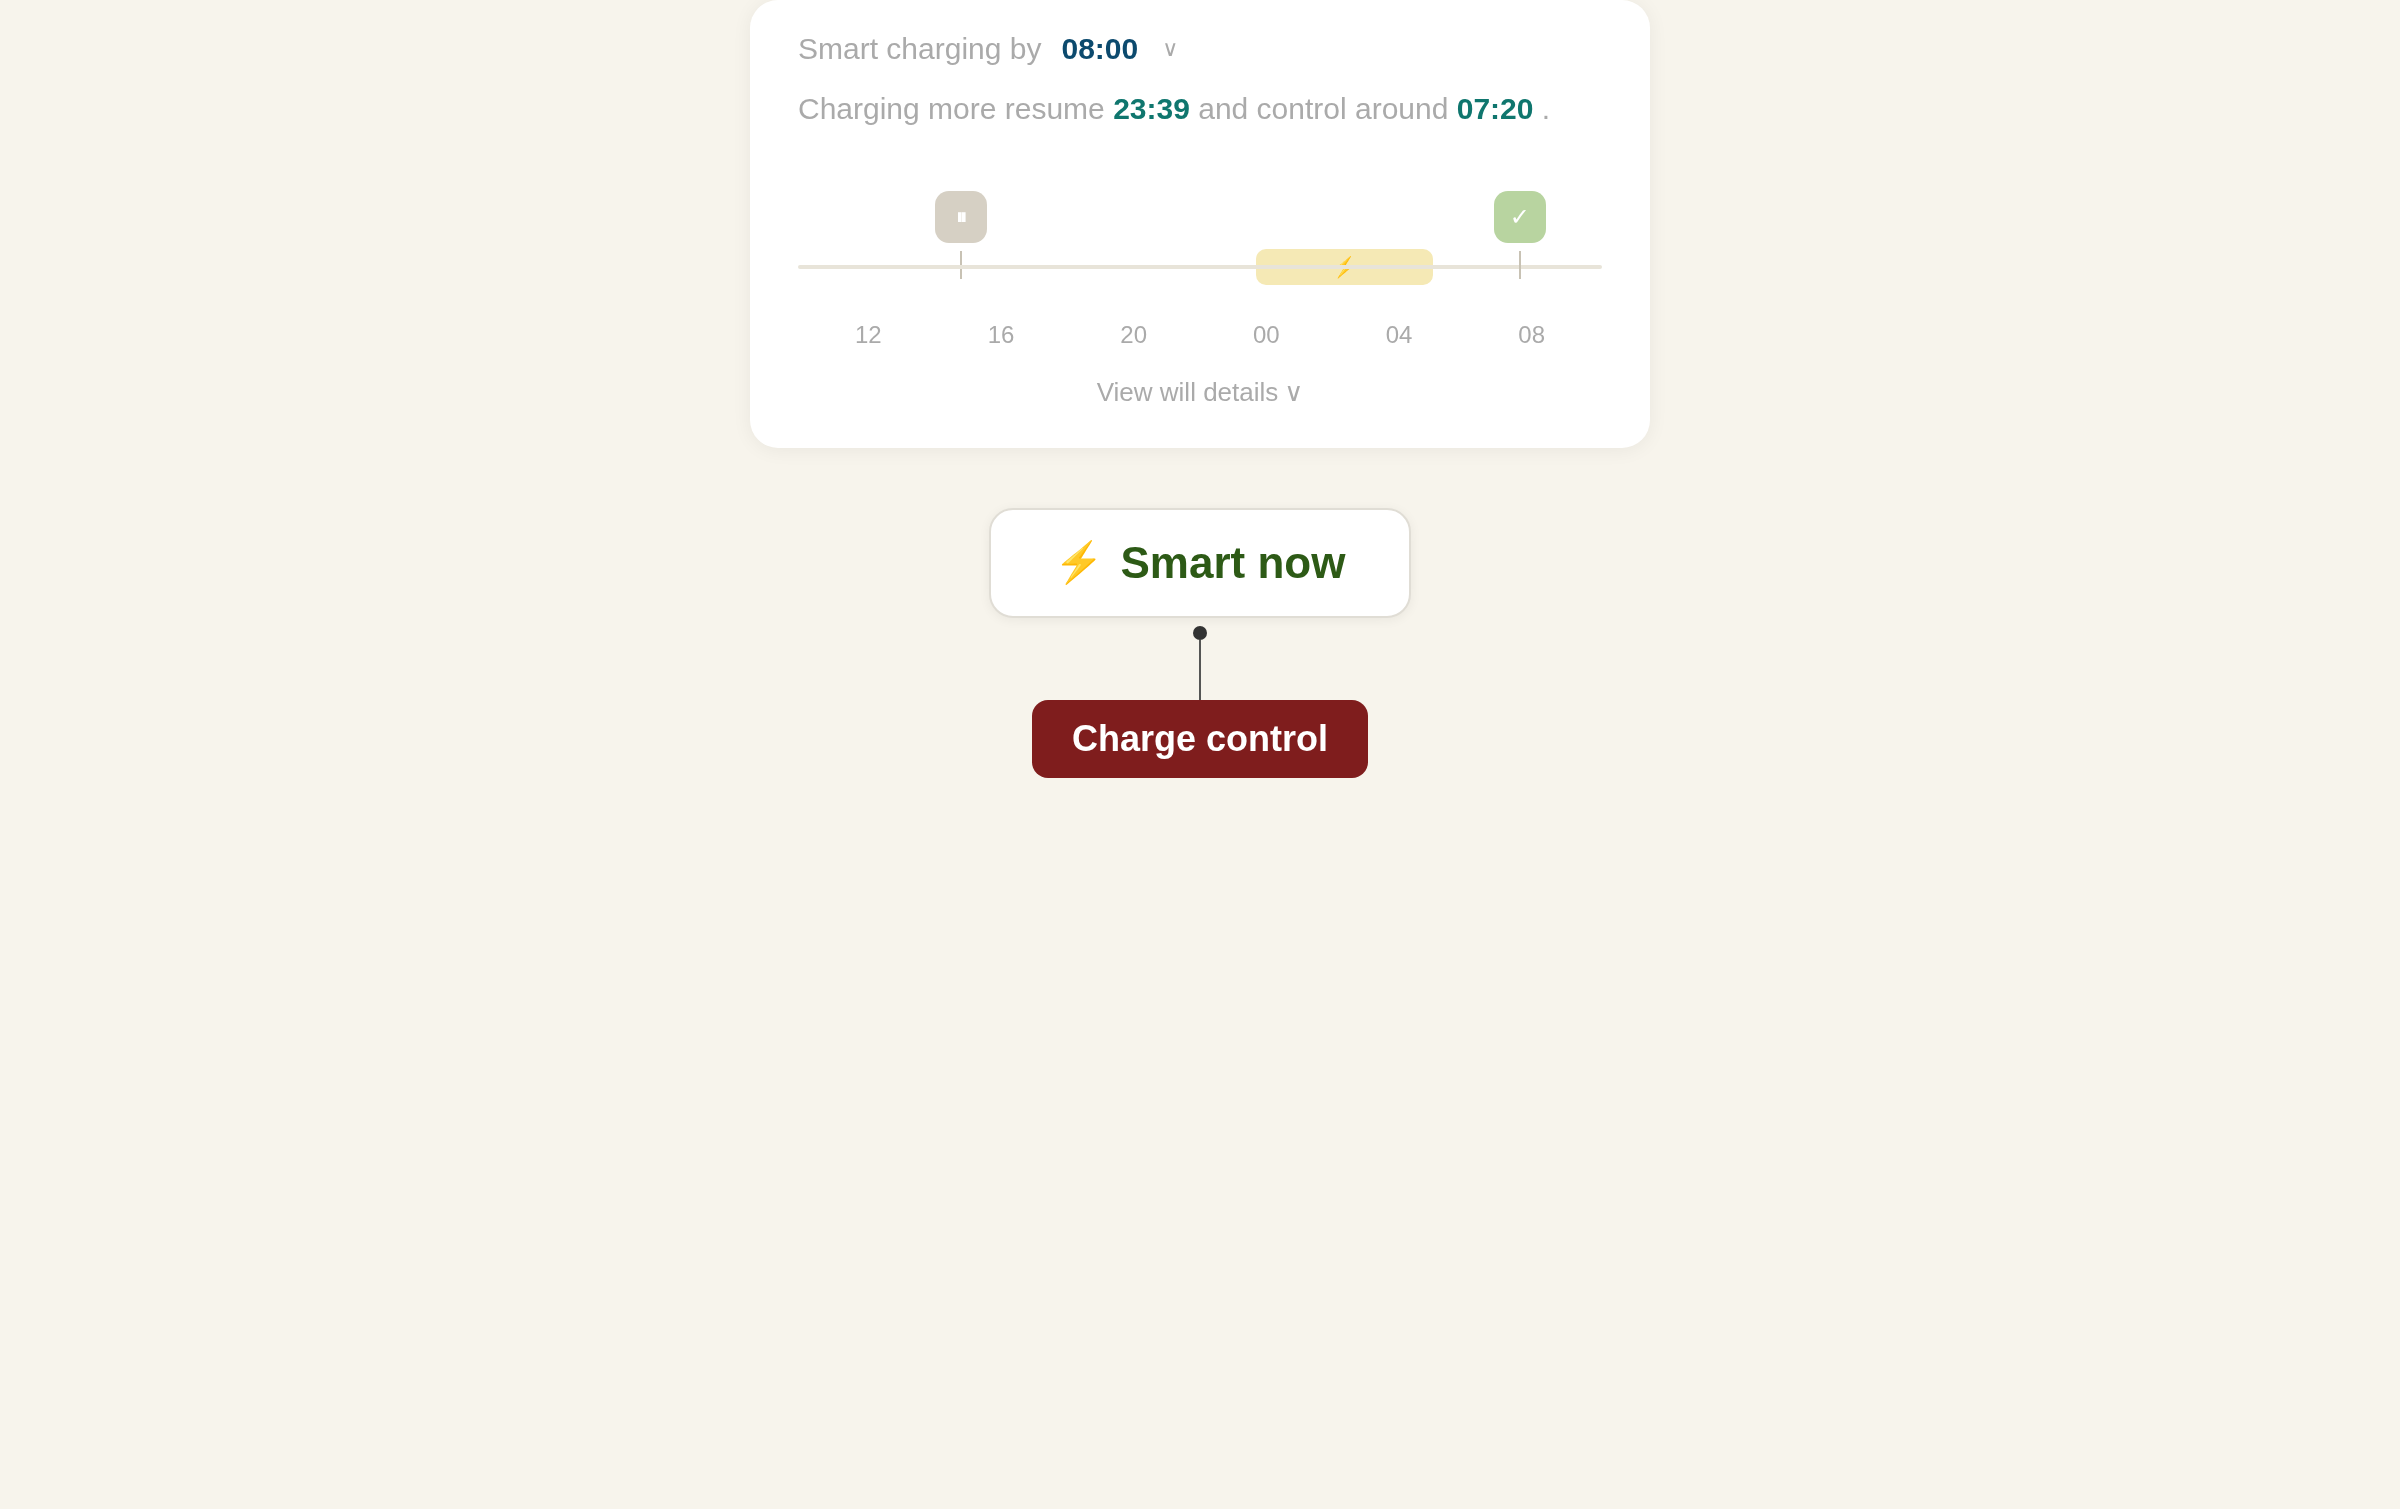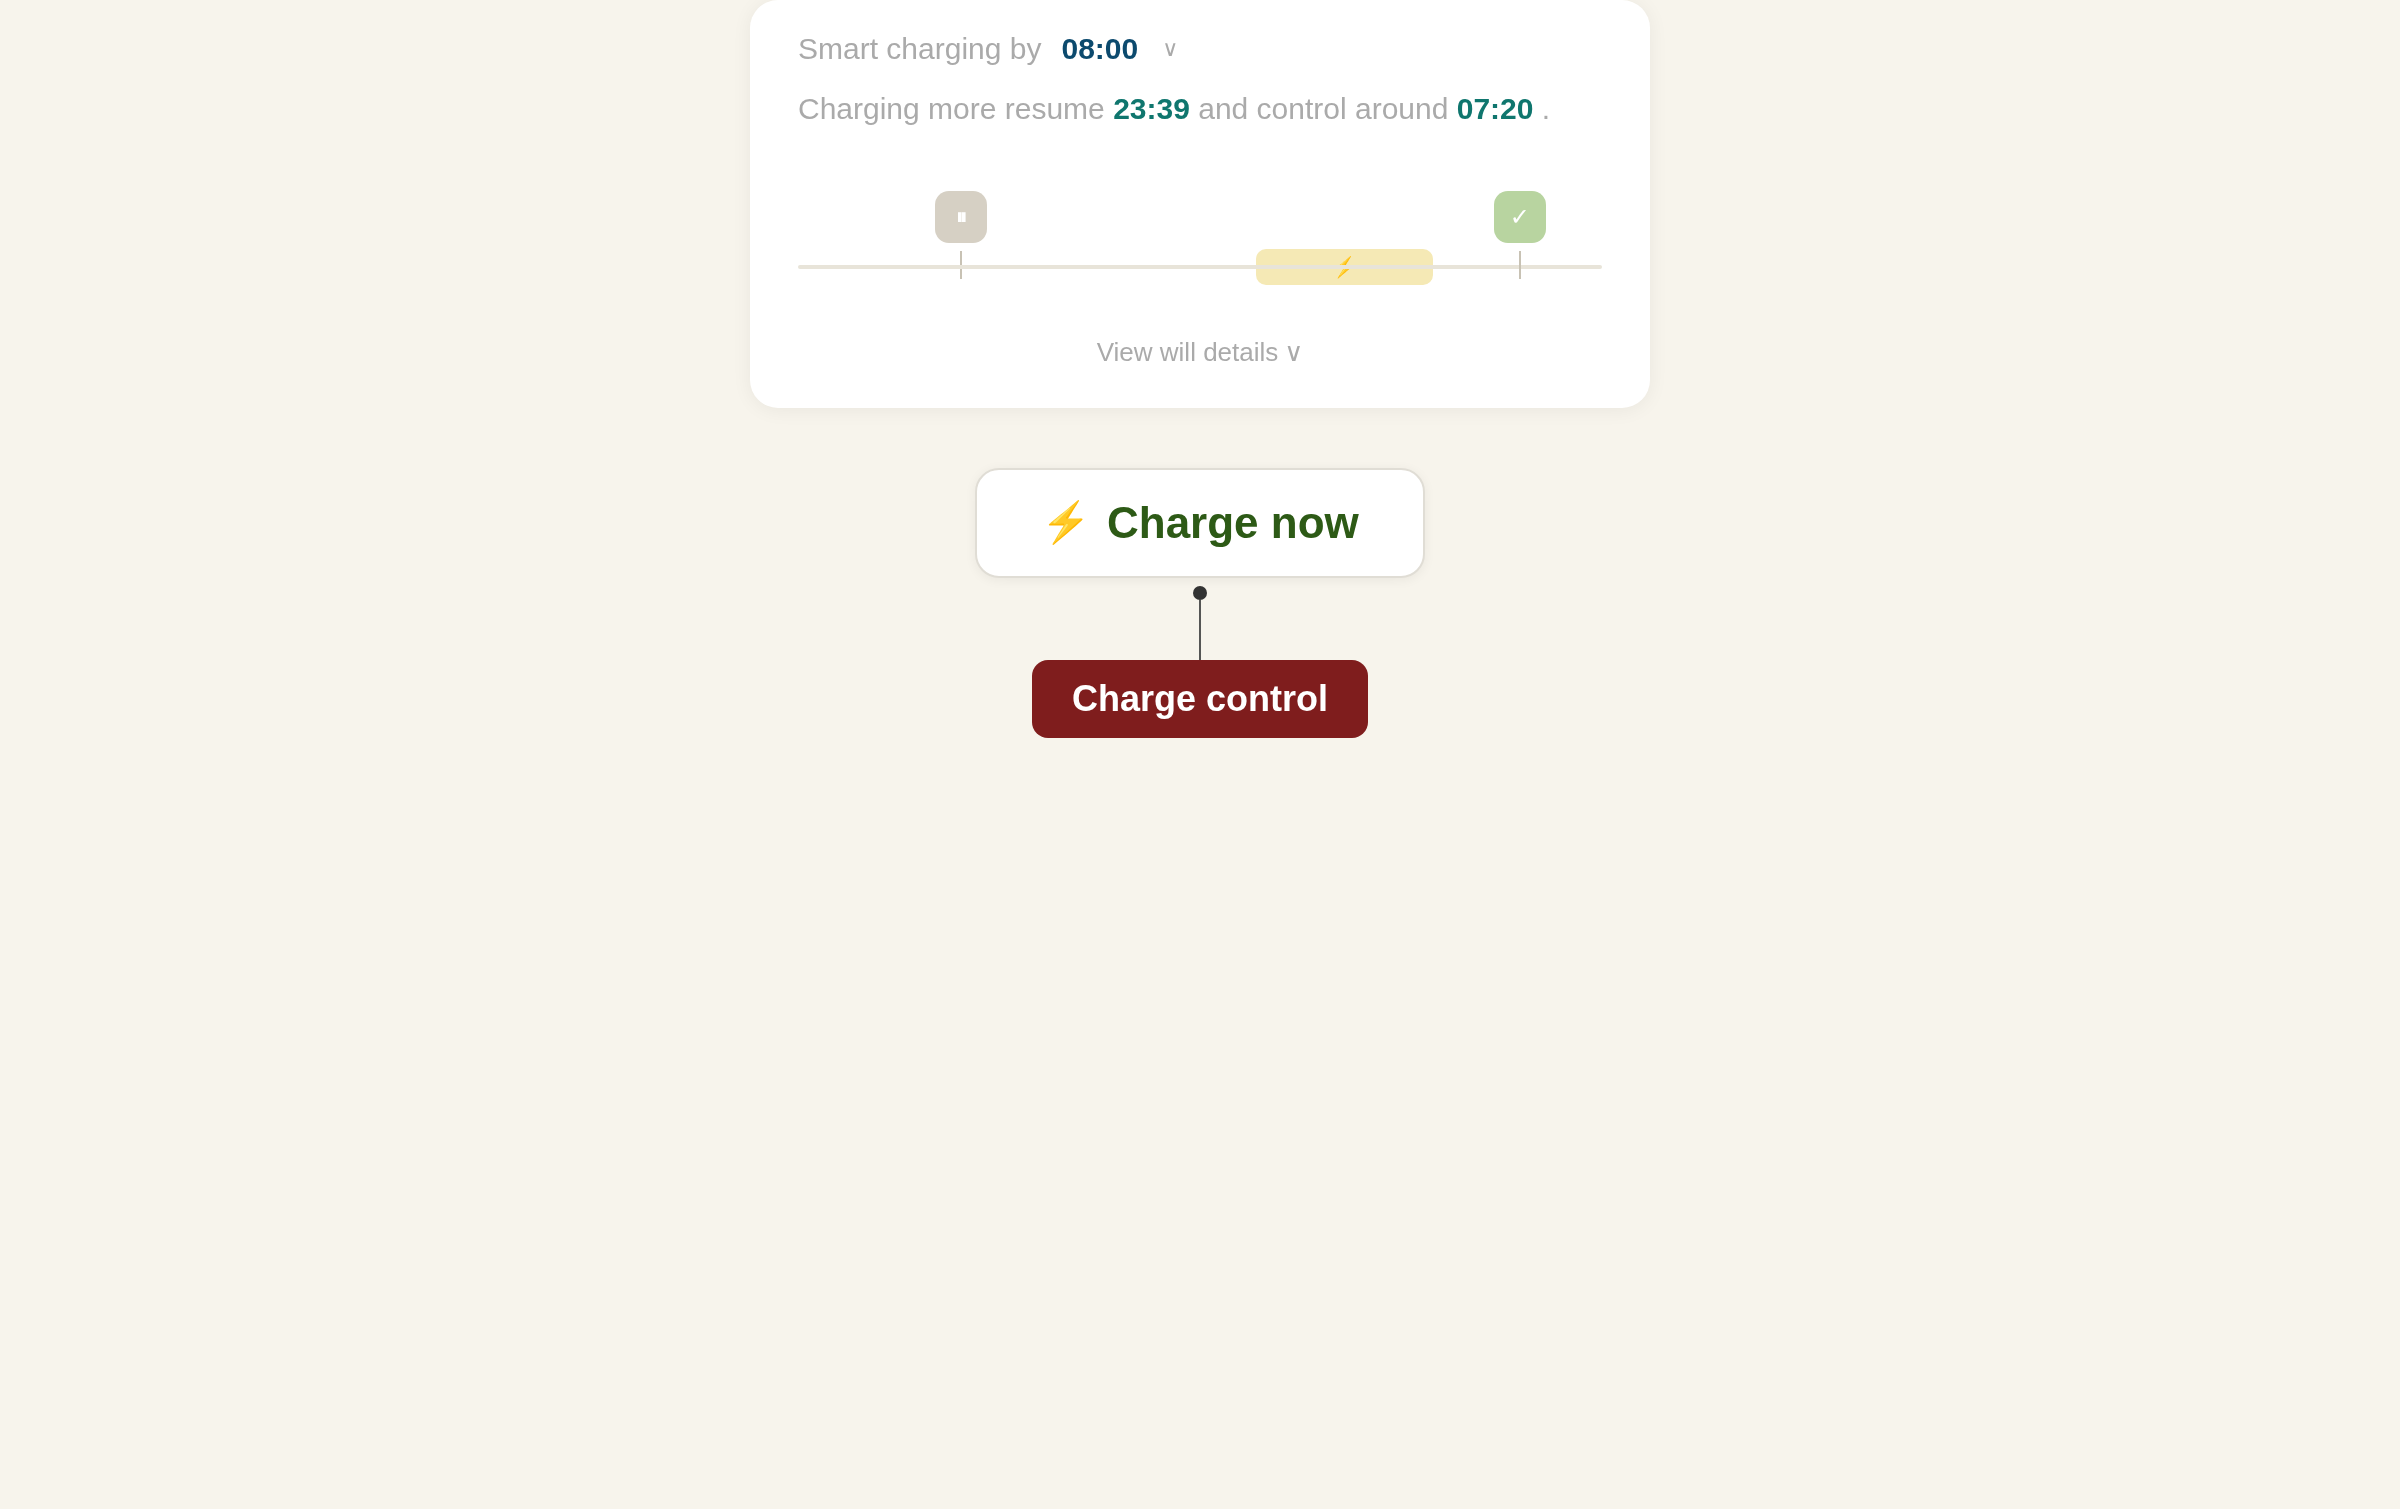--- a/index.html
+++ b/index.html
@@ -316,33 +316,41 @@
 
         <div class="check-handle">
           <div class="check-bubble">
             <span class="check-symbol">✓</span>
           </div>
           <div class="handle-line"></div>
         </div>
 
       </div>
 
+      <div class="time-labels">
+        <span class="time-label">12</span>
+        <span class="time-label">16</span>
+        <span class="time-label">20</span>
+        <span class="time-label">00</span>
+        <span class="time-label">04</span>
+        <span class="time-label">08</span>
+      </div>
 
       <div class="view-more-details">
         <span>View will details</span>
         <span>∨</span>
       </div>
 
     </div>
 
     <div class="charge-now-wrapper">
 
       <button class="charge-now-button">
         <span class="charge-icon">⚡</span>
-        <span class="charge-now-text">Charge now</span>
+        <span class="charge-now-text">Smart now</span>
       </button>
 
       <div class="tooltip-connector">
         <div class="connector-dot"></div>
         <div class="connector-line"></div>
       </div>
 
       <div class="tooltip-box">
         <span class="tooltip-text">Charge control</span>
       </div>

